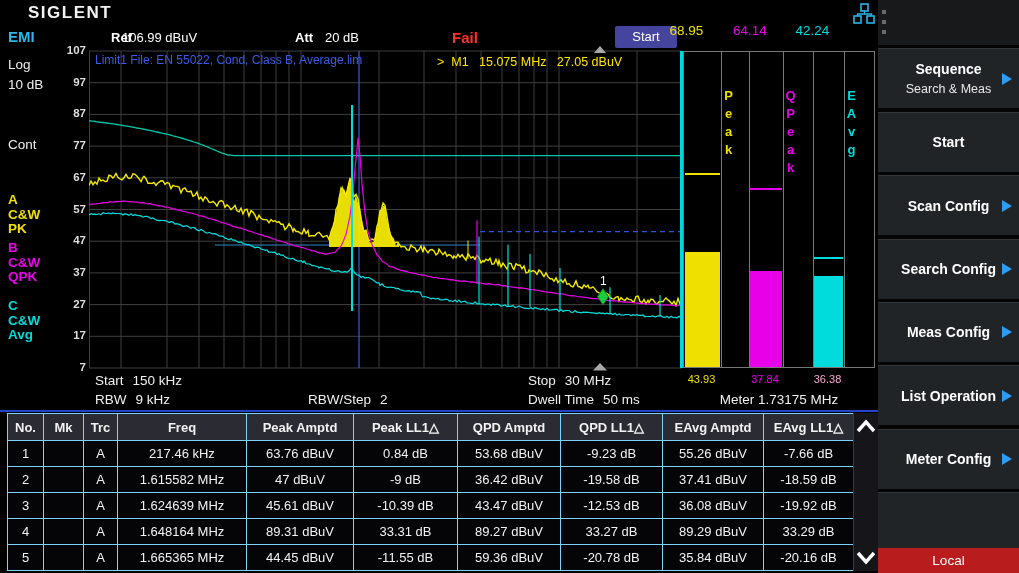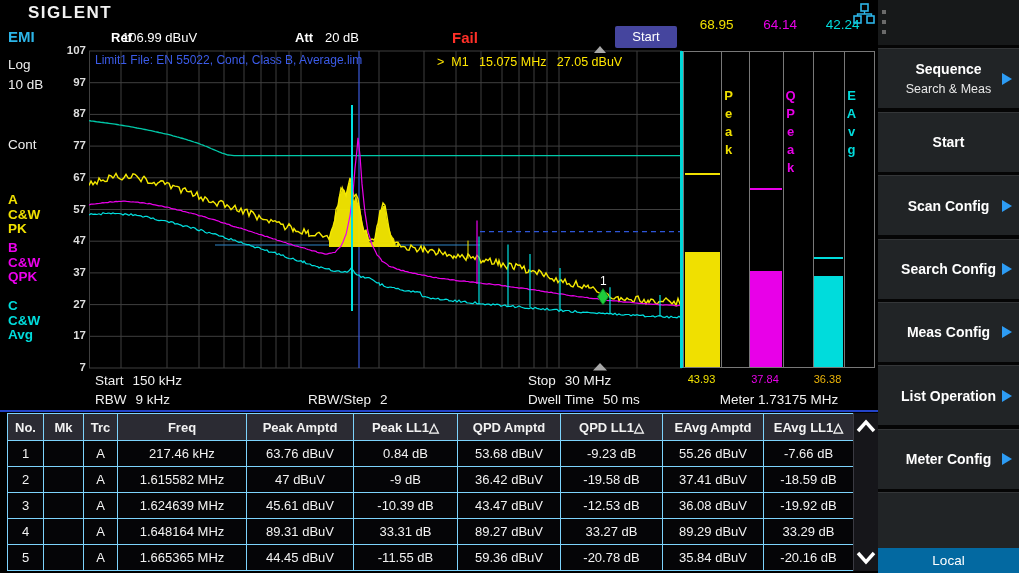--- a/index.html
+++ b/index.html
@@ -8,21 +8,21 @@
   .abs{position:absolute;}
   
   .logo{left:28px;top:3px;font-size:17px;font-weight:bold;letter-spacing:1.5px;color:#f2f2f2;}
   
   .mode{left:8px;top:28px;font-size:15px;font-weight:bold;color:#2cb5e8;}
   .lbl{font-size:13px;font-weight:bold;color:#fff;}
   .val{font-size:13px;color:#fff;}
   .fail{font-size:15px;font-weight:bold;color:#ff3028;}
   .startbtn{left:615px;top:26px;width:62px;height:22px;background:#45459e;border-radius:2px;
             text-align:center;line-height:22px;font-size:13px;color:#fff;cursor:pointer;}
-  .mval{top:17px;width:64px;text-align:right;font-size:13.5px;}
+  .mval{top:23px;width:64px;text-align:left;font-size:13.5px;}
   
   .side{left:8px;font-size:13.5px;color:#eee;}
   .trc-block{left:8px;font-size:13.5px;font-weight:bold;line-height:14.5px;}
   
   .ytick{position:absolute;right:0;width:34px;text-align:right;font-size:11.5px;font-weight:600;color:#ddd;}
   
   .foot{font-size:13.5px;color:#f0f0f0;}
   .foot .fv{margin-left:9px;font-weight:normal;}
   .blueline{left:0;top:410px;width:878px;height:2px;background:#2343c8;}
   
@@ -47,21 +47,21 @@
   .menuhdr{position:relative;height:45px;background:#17191a;}
   .menuhdr .ttl{position:absolute;left:0;right:0;top:12px;text-align:center;font-size:15px;font-weight:bold;}
   .dots{position:absolute;left:4px;top:10px;}
   .dots div{width:4px;height:4px;background:#6a6a6a;margin-bottom:6px;}
   .mitem{position:relative;height:59px;margin-top:3.4px;background:#212426;border-top:1px solid #343638;
          display:flex;flex-direction:column;align-items:center;justify-content:center;cursor:pointer;}
   .mitem .l1{font-size:14px;font-weight:bold;color:#fff;}
   .mitem .l2{font-size:12.5px;color:#e8e8e8;margin-top:5px;}
   .mitem .arrow{position:absolute;right:7px;top:50%;margin-top:-6px;width:0;height:0;
         border-left:10px solid #2d9cf4;border-top:6px solid transparent;border-bottom:6px solid transparent;}
-  .localbar{position:absolute;left:878px;bottom:0;width:141px;height:25px;background:#0369a1;
+  .localbar{position:absolute;left:878px;bottom:0;width:141px;height:25px;background:#b91c1c;
         text-align:center;line-height:25px;font-size:13.5px;color:#fff;cursor:pointer;}
 </style>
 </head>
 <body>
 
 <div class="screen">
 
   <div class="abs logo">SIGLENT</div>
   <div class="abs" style="left:853px;top:3px;width:22px;height:22px;">
     <svg width="22" height="22" viewBox="0 0 22 22">
@@ -187,21 +187,21 @@
       </div>
       <div class="mfill" style="left:130px;width:29px;top:223.9px;background:#00dcdc"></div>
       <div class="mhold" style="left:130px;width:29px;top:205.3px;background:#00dcdc"></div>
       <div style="position:absolute;left:160px;width:31px;top:0;bottom:0;">
         <div class="mlabel" style="color:#00dcdc">EAvg</div>
       </div>
     </div>
   <div id="meter-bot-values">
       <div class="abs mbot" style="left:669.5px;color:#f0e000">43.93</div>
       <div class="abs mbot" style="left:733px;color:#e800e8">37.84</div>
-      <div class="abs mbot" style="left:795.5px;color:#eab308">36.38</div>
+      <div class="abs mbot" style="left:795.5px;color:#f9a8d4">36.38</div>
     </div>
   <div class="abs meterline">
     <span>Meter</span>&nbsp;<span>1.73175 MHz</span>
   </div>
 
   <div class="abs foot" style="left:95px;top:373px;">
     <span>Start</span><span class="fv">150 kHz</span></div>
   <div class="abs foot" style="left:528px;top:373px;">
     <span>Stop</span><span class="fv">30 MHz</span></div>
   <div class="abs foot" style="left:95px;top:392px;">

